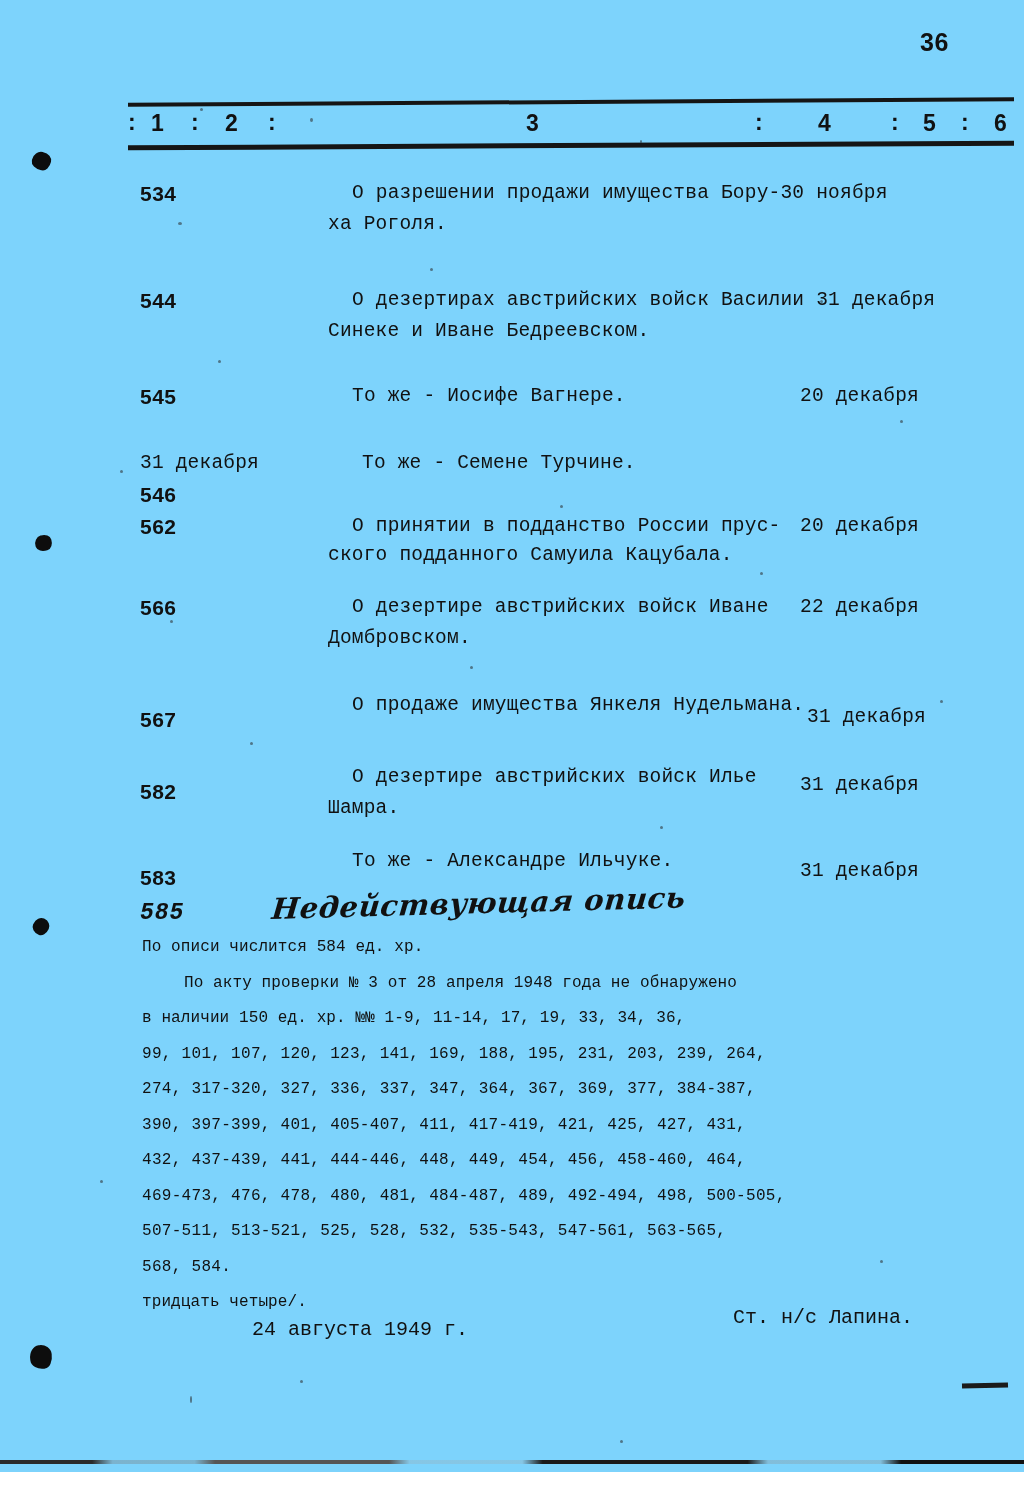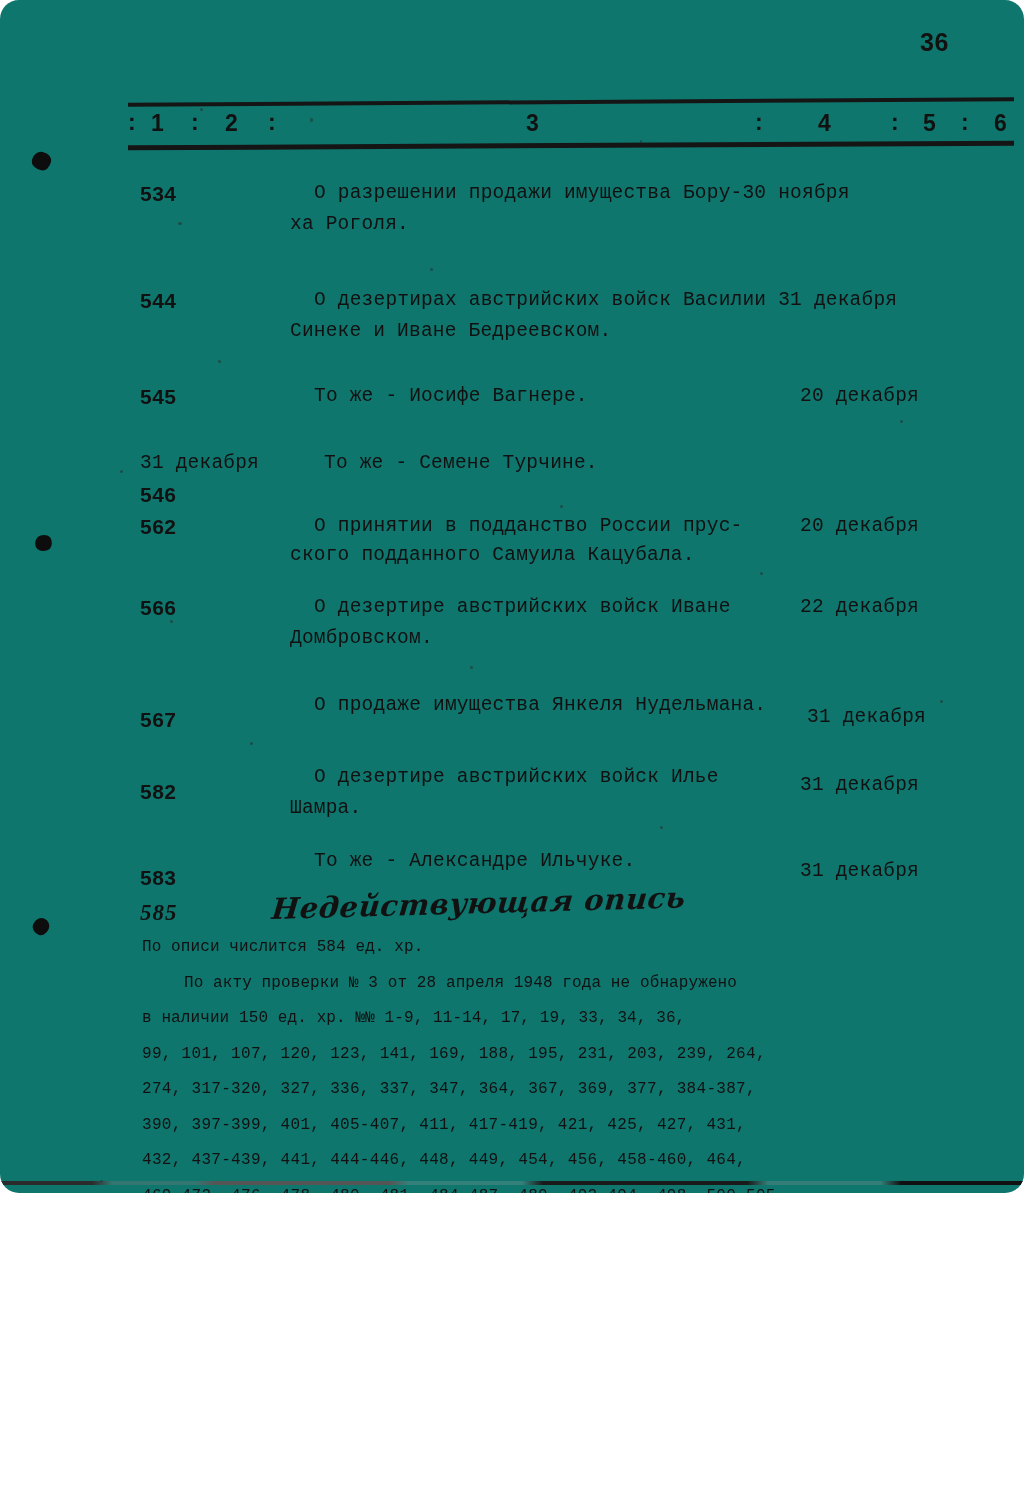--- a/index.html
+++ b/index.html
@@ -7,24 +7,23 @@
     padding: 0;
     background: #ffffff;
   }
   body {
     font-family: "Liberation Mono", "DejaVu Sans Mono", monospace;
     color: #111111;
   }
   #page {
     position: relative;
     width: 1024px;
-    height: 1193px;
-    background: #0f766e;
+    height: 1472px;
+    background: #7dd3fc;
     overflow: hidden;
-    border-radius: 19px;
   }
 
   
   .speck {
     position: absolute;
     background: #2a2a2a;
     border-radius: 50%;
     opacity: .55;
     pointer-events: none;
   }
@@ -125,33 +124,33 @@
     letter-spacing: .5px;
   }
   .entry .desc {
     position: absolute;
     left: 150px;
     top: 0;
     width: 620px;
     white-space: pre-line;
     letter-spacing: .2px;
   }
-  .entry .desc.indent1 { text-indent: 24px; }
+  .entry .desc.indent1 { text-indent: 24px; margin-left: 38px; }
   .entry .date {
     position: absolute;
     left: 660px;
     top: 0;
     white-space: nowrap;
     letter-spacing: .2px;
   }
 
   
   .hand-num {
     position: absolute;
-    font-family: Liberation Serif, serif;
+    font-family: Liberation Mono, monospace;
     font-style: italic;
     font-size: 23px;
     font-weight: 600;
     letter-spacing: 1px;
   }
   .hand-text {
     position: absolute;
     font-family: "DejaVu Serif", serif;
     font-style: italic;
     font-size: 29px;

